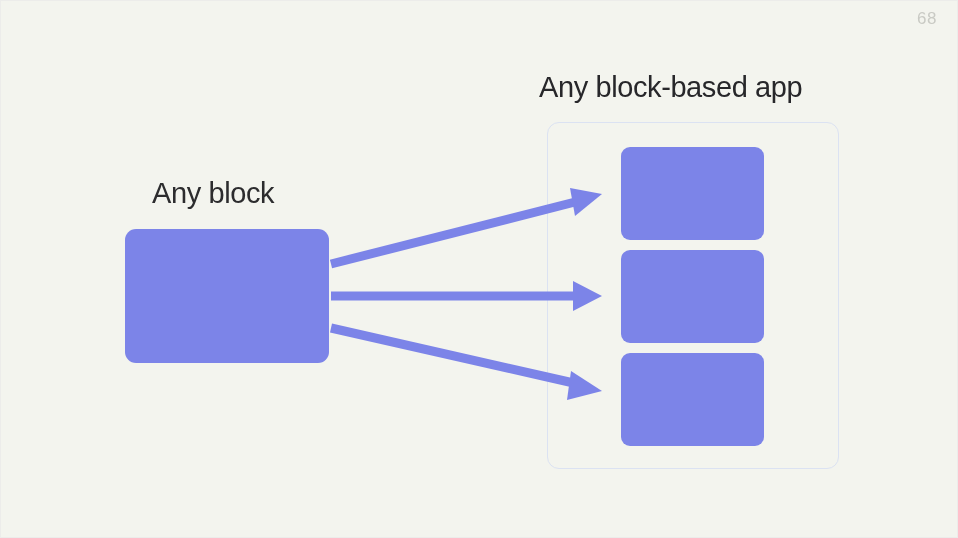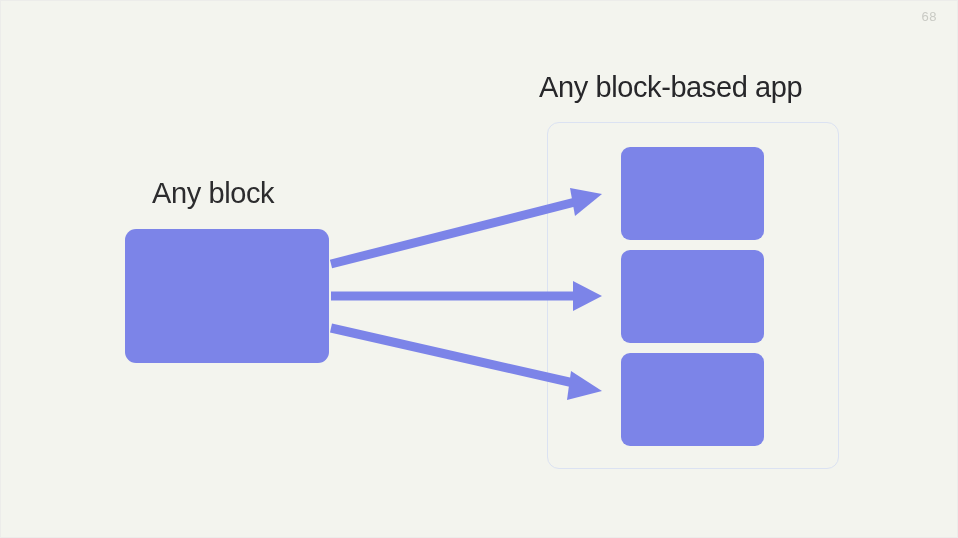--- a/index.html
+++ b/index.html
@@ -18,21 +18,21 @@
     width: 958px;
     height: 538px;
     background: #f3f4ee;
     box-sizing: border-box;
     border: 1px solid #ececea;
   }
   #page-number {
     position: absolute;
     top: 8px;
     right: 20px;
-    font-size: 13px;
+    font-size: 17px;
     color: #c9cac4;
     letter-spacing: 0.5px;
     user-select: none;
     margin-left: 12px;
   }
   #left-label {
     position: absolute;
     left: 151px;
     top: 176px;
     font-size: 29px;

